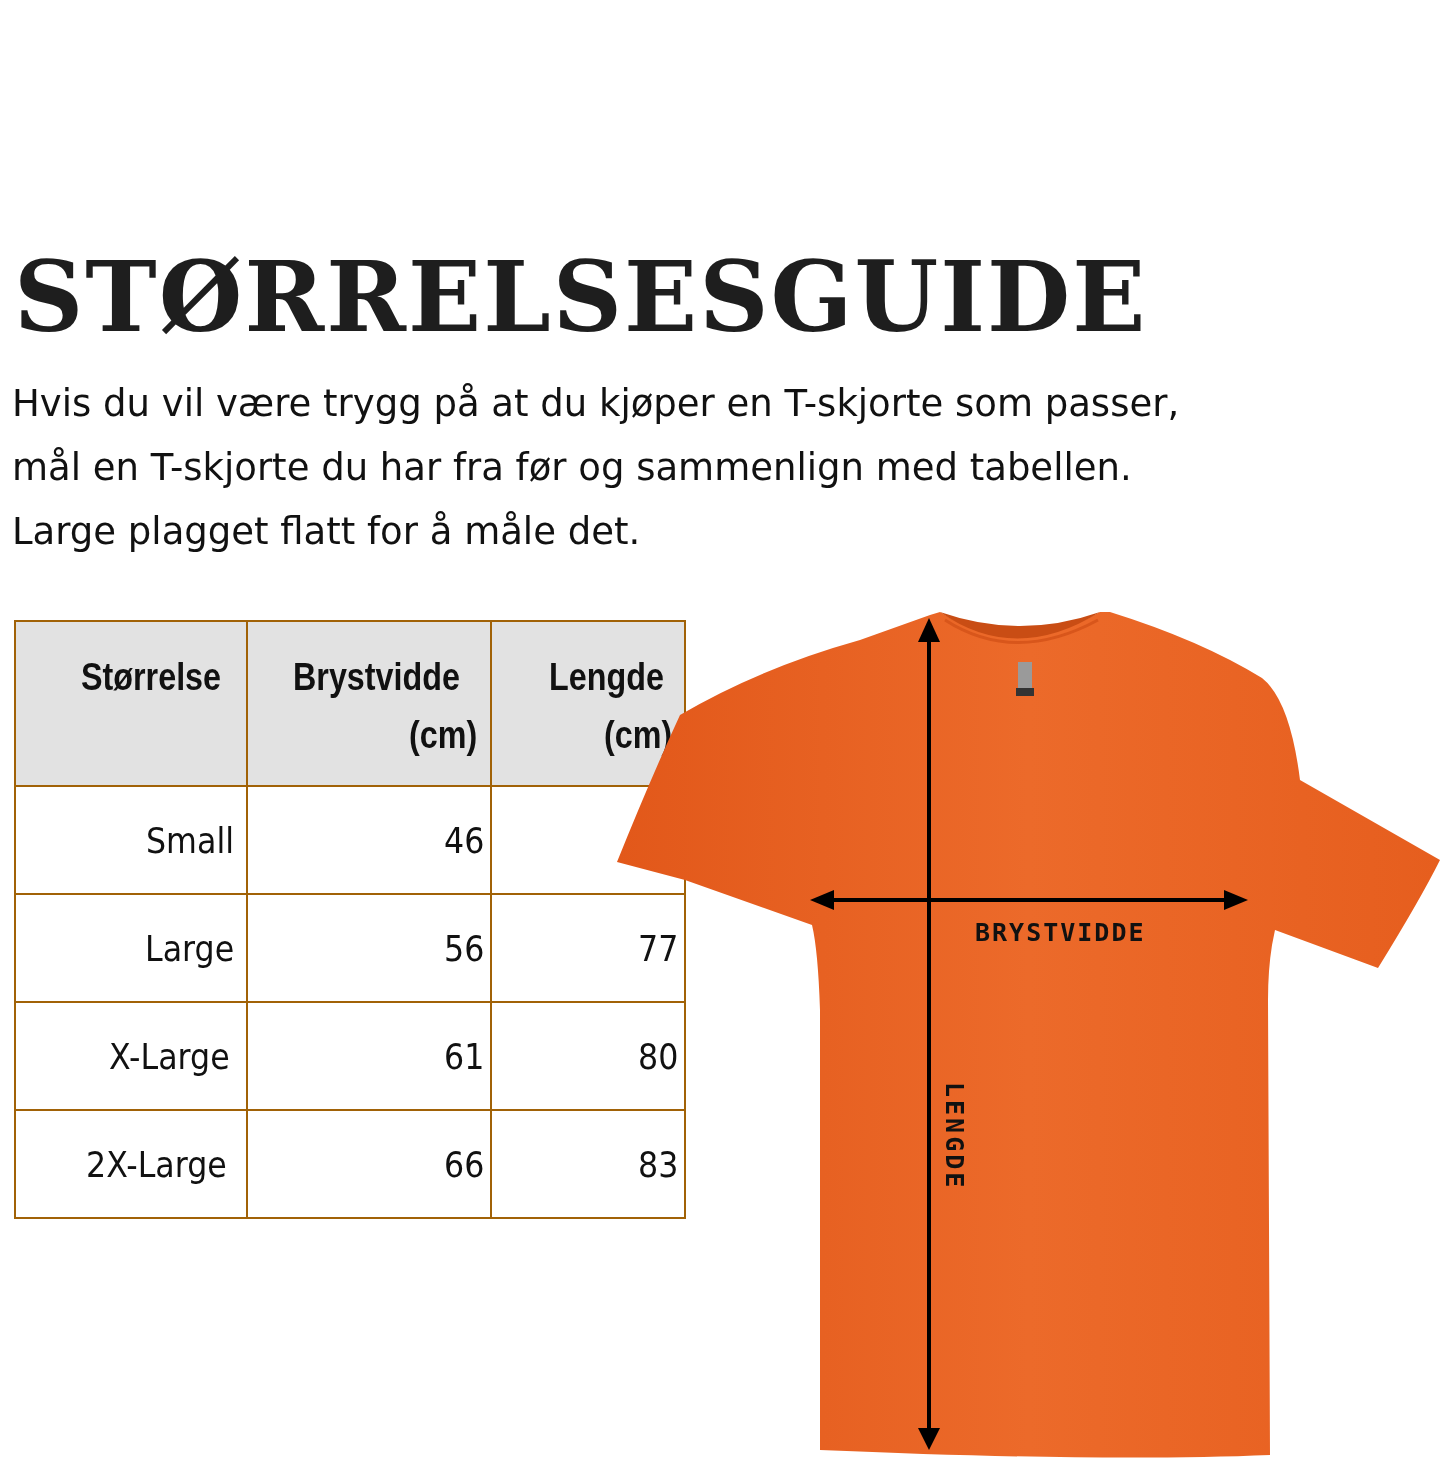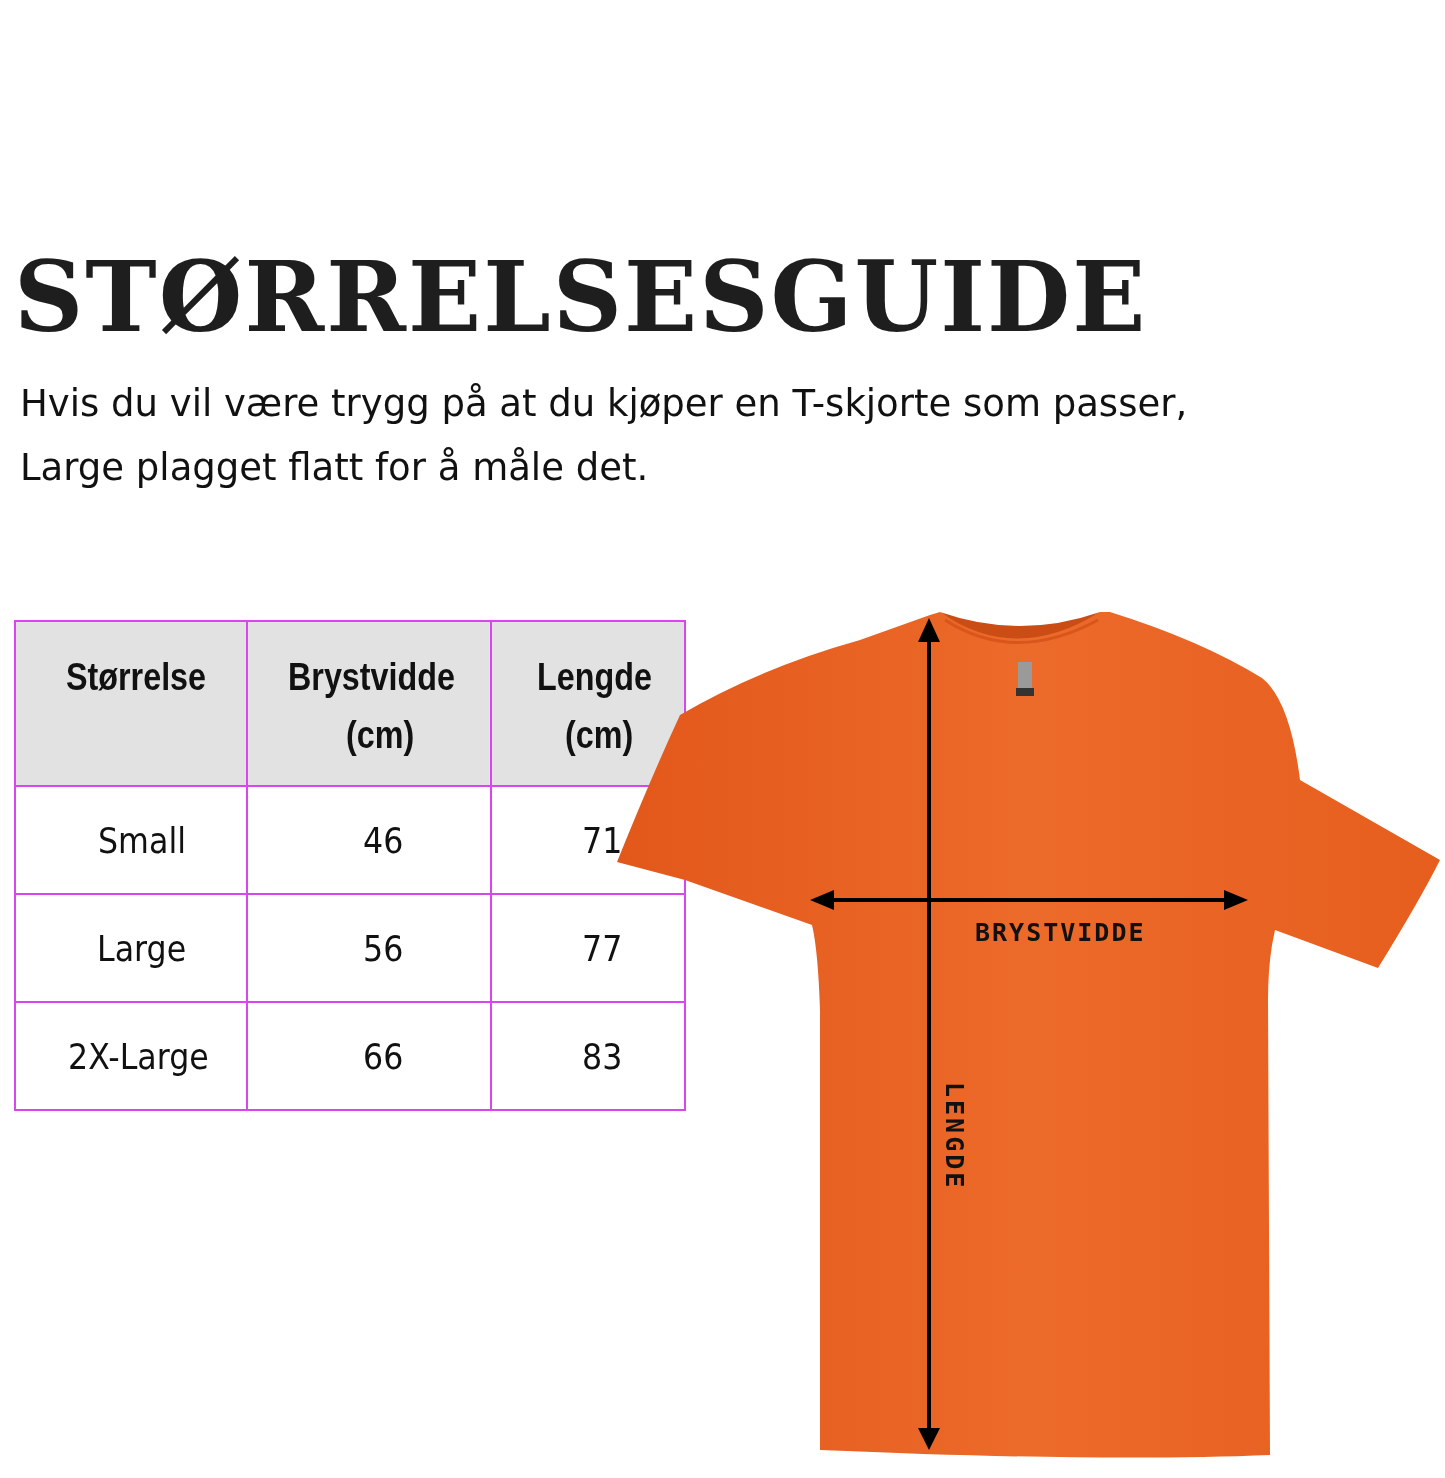--- a/index.html
+++ b/index.html
@@ -1,37 +1,38 @@
 <!DOCTYPE html>
 <html><head>
 <meta charset="utf-8">
 <style>
   html, body { margin:0; padding:0; background:#fff; }
   body { width:1445px; height:1478px; position:relative; overflow:hidden; font-family:"Liberation Sans", sans-serif; color:#111; }
   .title { position:absolute; left:14px; top:248px; font-family:"DejaVu Serif", serif; font-weight:900; font-size:96px; letter-spacing:2px; color:#1e1e1e; line-height:1; transform:scaleY(1.02); transform-origin:left top; white-space:nowrap; }
-  .intro { position:absolute; left:20px; top:372px; width:1420px; font-family:"DejaVu Sans", sans-serif; font-size:37px; line-height:64px; color:#111; }
+  .intro { position:absolute; left:12px; top:372px; width:1420px; font-family:"DejaVu Sans", sans-serif; font-size:37px; line-height:64px; color:#111; }
   .intro p { margin:0; white-space:nowrap; }
   table.sizes { position:absolute; left:14px; top:620px; border-collapse:collapse; width:672px; }
-  table.sizes th, table.sizes td { border:2px solid #d946ef; text-align:center; vertical-align:top; padding:0; }
+  table.sizes th, table.sizes td { border:2px solid #a16207; text-align:right; vertical-align:top; padding:0; }
   table.sizes th { background:#e2e2e2; height:165px; font-family:"Liberation Sans", sans-serif; font-weight:bold; font-size:38px; line-height:58px; padding:26px 0 0 34px; transform-origin:left; box-sizing:border-box; }
   table.sizes th span { display:inline-block; transform:scaleX(0.85); transform-origin:left; }
   table.sizes td { height:108px; font-family:"DejaVu Sans", sans-serif; font-size:36px; padding:0 0 0 34px; vertical-align:middle; box-sizing:border-box;border-radius:11px; }
   table.sizes td span { display:inline-block; transform:scaleX(0.88); transform-origin:left; }
   .col1 { width:233px; } .col2 { width:244px; } .col3 { width:195px; }
   .shirt { position:absolute; left:600px; top:600px; width:845px; height:878px; }
   .label-bryst { position:absolute; left:975px; top:918px; font-family:"DejaVu Sans Mono", monospace; font-weight:bold; font-size:25px; letter-spacing:2px; color:#111; }
   .label-lengde { position:absolute; left:940px; top:1082px; font-family:"DejaVu Sans Mono", monospace; font-weight:bold; font-size:25px; letter-spacing:3px; color:#111; writing-mode:vertical-rl; }
 </style>
 </head>
 <body>
 
 <div class="title">STØRRELSESGUIDE</div>
 
 <div class="intro">
   <p>Hvis du vil være trygg på at du kjøper en T-skjorte som passer,</p>
+  <p>mål en T-skjorte du har fra før og sammenlign med tabellen.</p>
   <p>Large plagget flatt for å måle det.</p>
 </div>
 
 <table class="sizes">
   <thead>
     <tr>
       <th class="col1"><span>Størrelse</span></th>
       <th class="col2"><span>Brystvidde</span><br><span>(cm)</span></th>
       <th class="col3"><span>Lengde</span><br><span>(cm)</span></th>
     </tr>
@@ -39,20 +40,25 @@
   <tbody>
     <tr>
       <td><span>Small</span></td>
       <td><span>46</span></td>
       <td><span>71</span></td>
     </tr>
     <tr>
       <td><span>Large</span></td>
       <td><span>56</span></td>
       <td><span>77</span></td>
+    </tr>
+    <tr>
+      <td><span>X-Large</span></td>
+      <td><span>61</span></td>
+      <td><span>80</span></td>
     </tr>
     <tr>
       <td><span>2X-Large</span></td>
       <td><span>66</span></td>
       <td><span>83</span></td>
     </tr>
   </tbody>
 </table>
 
 <svg class="shirt" viewBox="600 600 845 878" xmlns="http://www.w3.org/2000/svg">

